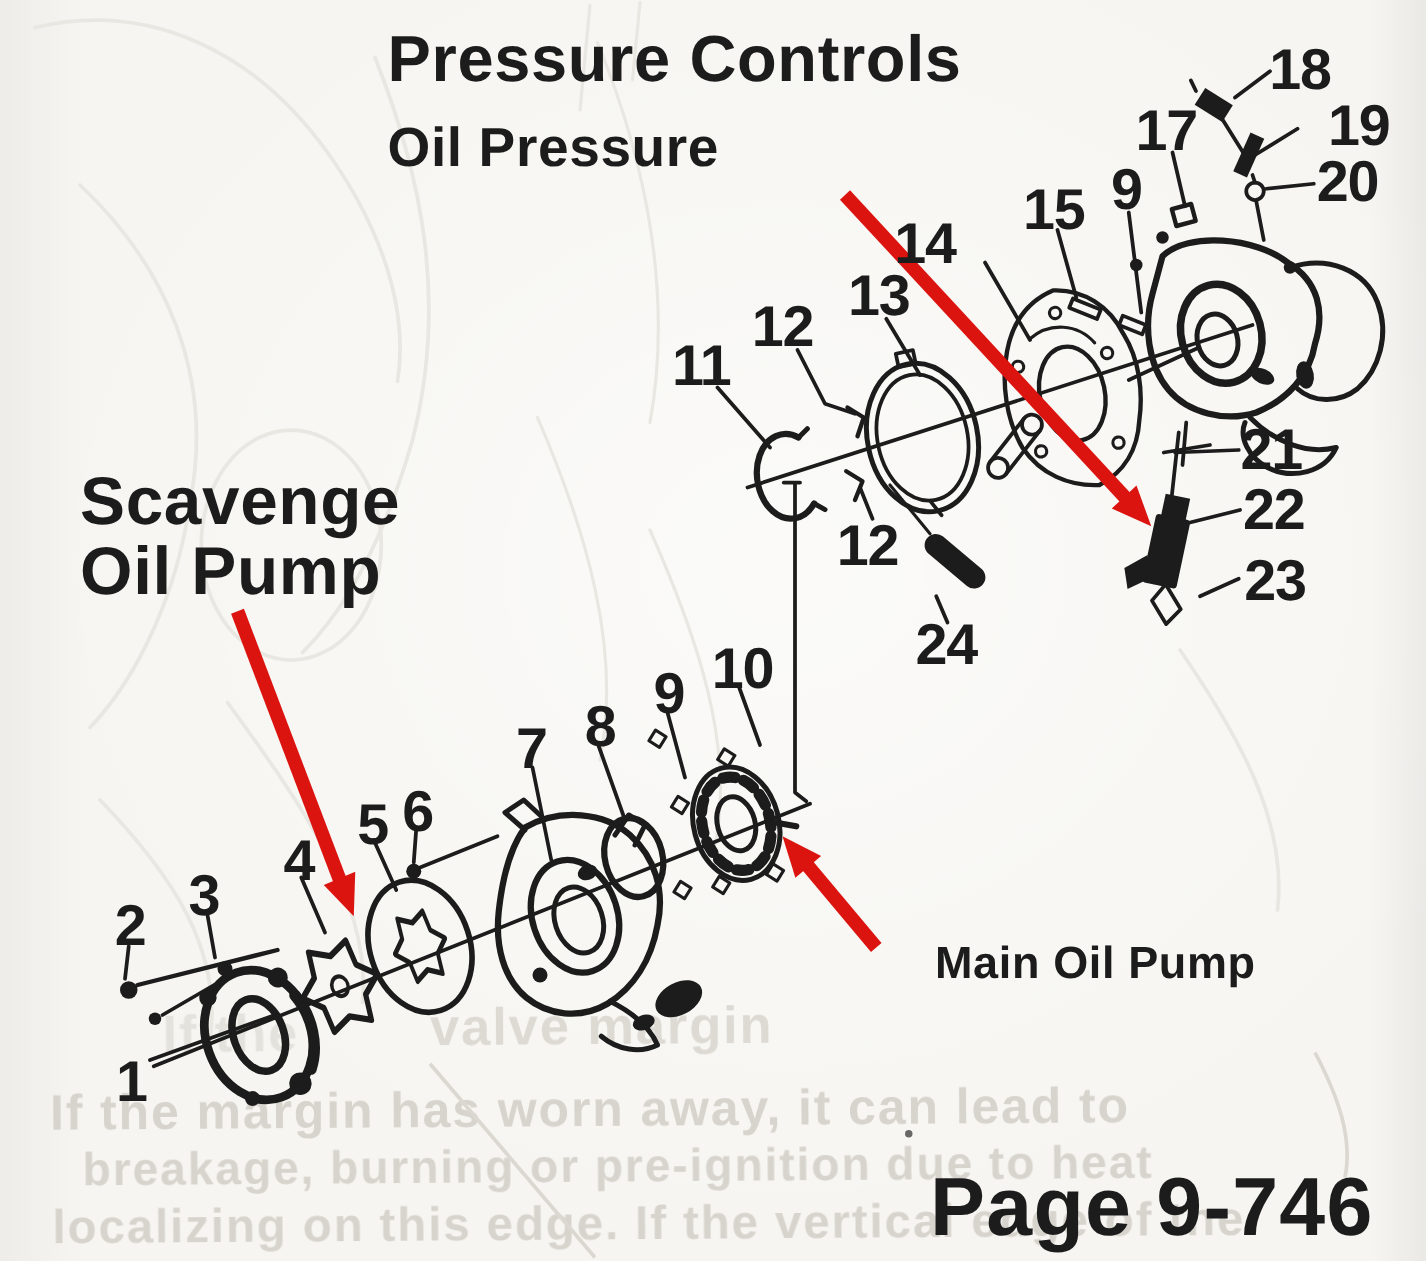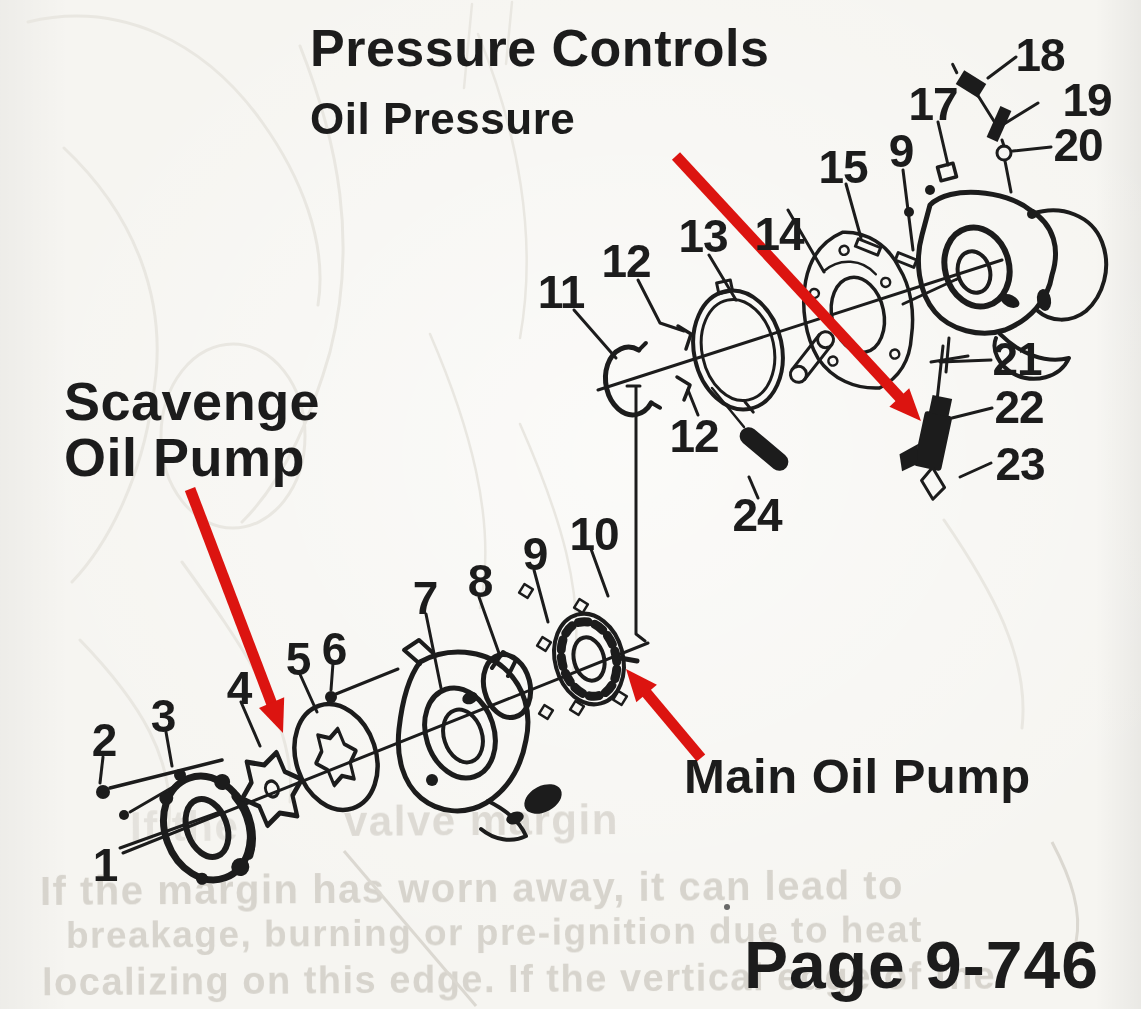--- a/index.html
+++ b/index.html
@@ -270,39 +270,39 @@
       </g>
     </g>
   </svg>
 
   <div class="big-label" style="left:310px;top:22px;font-size:52px;">Pressure Controls</div>
   <div class="big-label" style="left:310px;top:97px;font-size:44px;">Oil Pressure</div>
 
   <div class="big-label" style="left:64px;top:356px;font-size:54px;margin-top:18px;">Scavenge</div>
   <div class="big-label" style="left:64px;top:430px;font-size:54px;">Oil Pump</div>
 
-  <div class="big-label" style="left:684px;top:752px;font-size:49px;">Main Oil Pump</div>
+  <div class="big-label" style="left:748px;top:752px;font-size:36px;">Main Oil Pump</div>
 
   <div class="big-label" style="left:744px;top:932px;font-size:66px;letter-spacing:1px;">Page 9-746</div>
 
   <div>
       <div class="callout" style="left: 105px; top: 865px;">1</div>
       <div class="callout" style="left: 104px; top: 740px;">2</div>
       <div class="callout" style="left: 163px; top: 716px;">3</div>
       <div class="callout" style="left: 239px; top: 688px;">4</div>
       <div class="callout" style="left: 298px; top: 659px;">5</div>
       <div class="callout" style="left: 334px; top: 649px;">6</div>
       <div class="callout" style="left: 425px; top: 598px;">7</div>
       <div class="callout" style="left: 480px; top: 581px;">8</div>
       <div class="callout" style="left: 535px; top: 554px;">9</div>
       <div class="callout" style="left: 594px; top: 534px;">10</div>
       <div class="callout" style="left: 561px; top: 292px;">11</div>
       <div class="callout" style="left: 626px; top: 261px;">12</div>
       <div class="callout" style="left: 703px; top: 236px; text-align: right;">13</div>
-      <div class="callout" style="left: 779px; top: 194px; margin-top: 40px;">14</div>
+      <div class="callout" style="left: 740px; top: 194px;">14</div>
       <div class="callout" style="left: 843px; top: 167px;">15</div>
       <div class="callout" style="left: 901px; top: 151px;">9</div>
       <div class="callout" style="left: 933px; top: 104px; text-align: center;">17</div>
       <div class="callout" style="left: 1040px; top: 55px;">18</div>
       <div class="callout" style="left: 1063px; top: 100px; margin-left: 24px;">19</div>
       <div class="callout" style="left: 1078px; top: 145px;">20</div>
       <div class="callout" style="left: 694px; top: 436px;">12</div>
       <div class="callout" style="left: 757px; top: 515px;">24</div>
       <div class="callout" style="left: 1017px; top: 359px;">21</div>
       <div class="callout" style="left: 1019px; top: 407px;">22</div>

